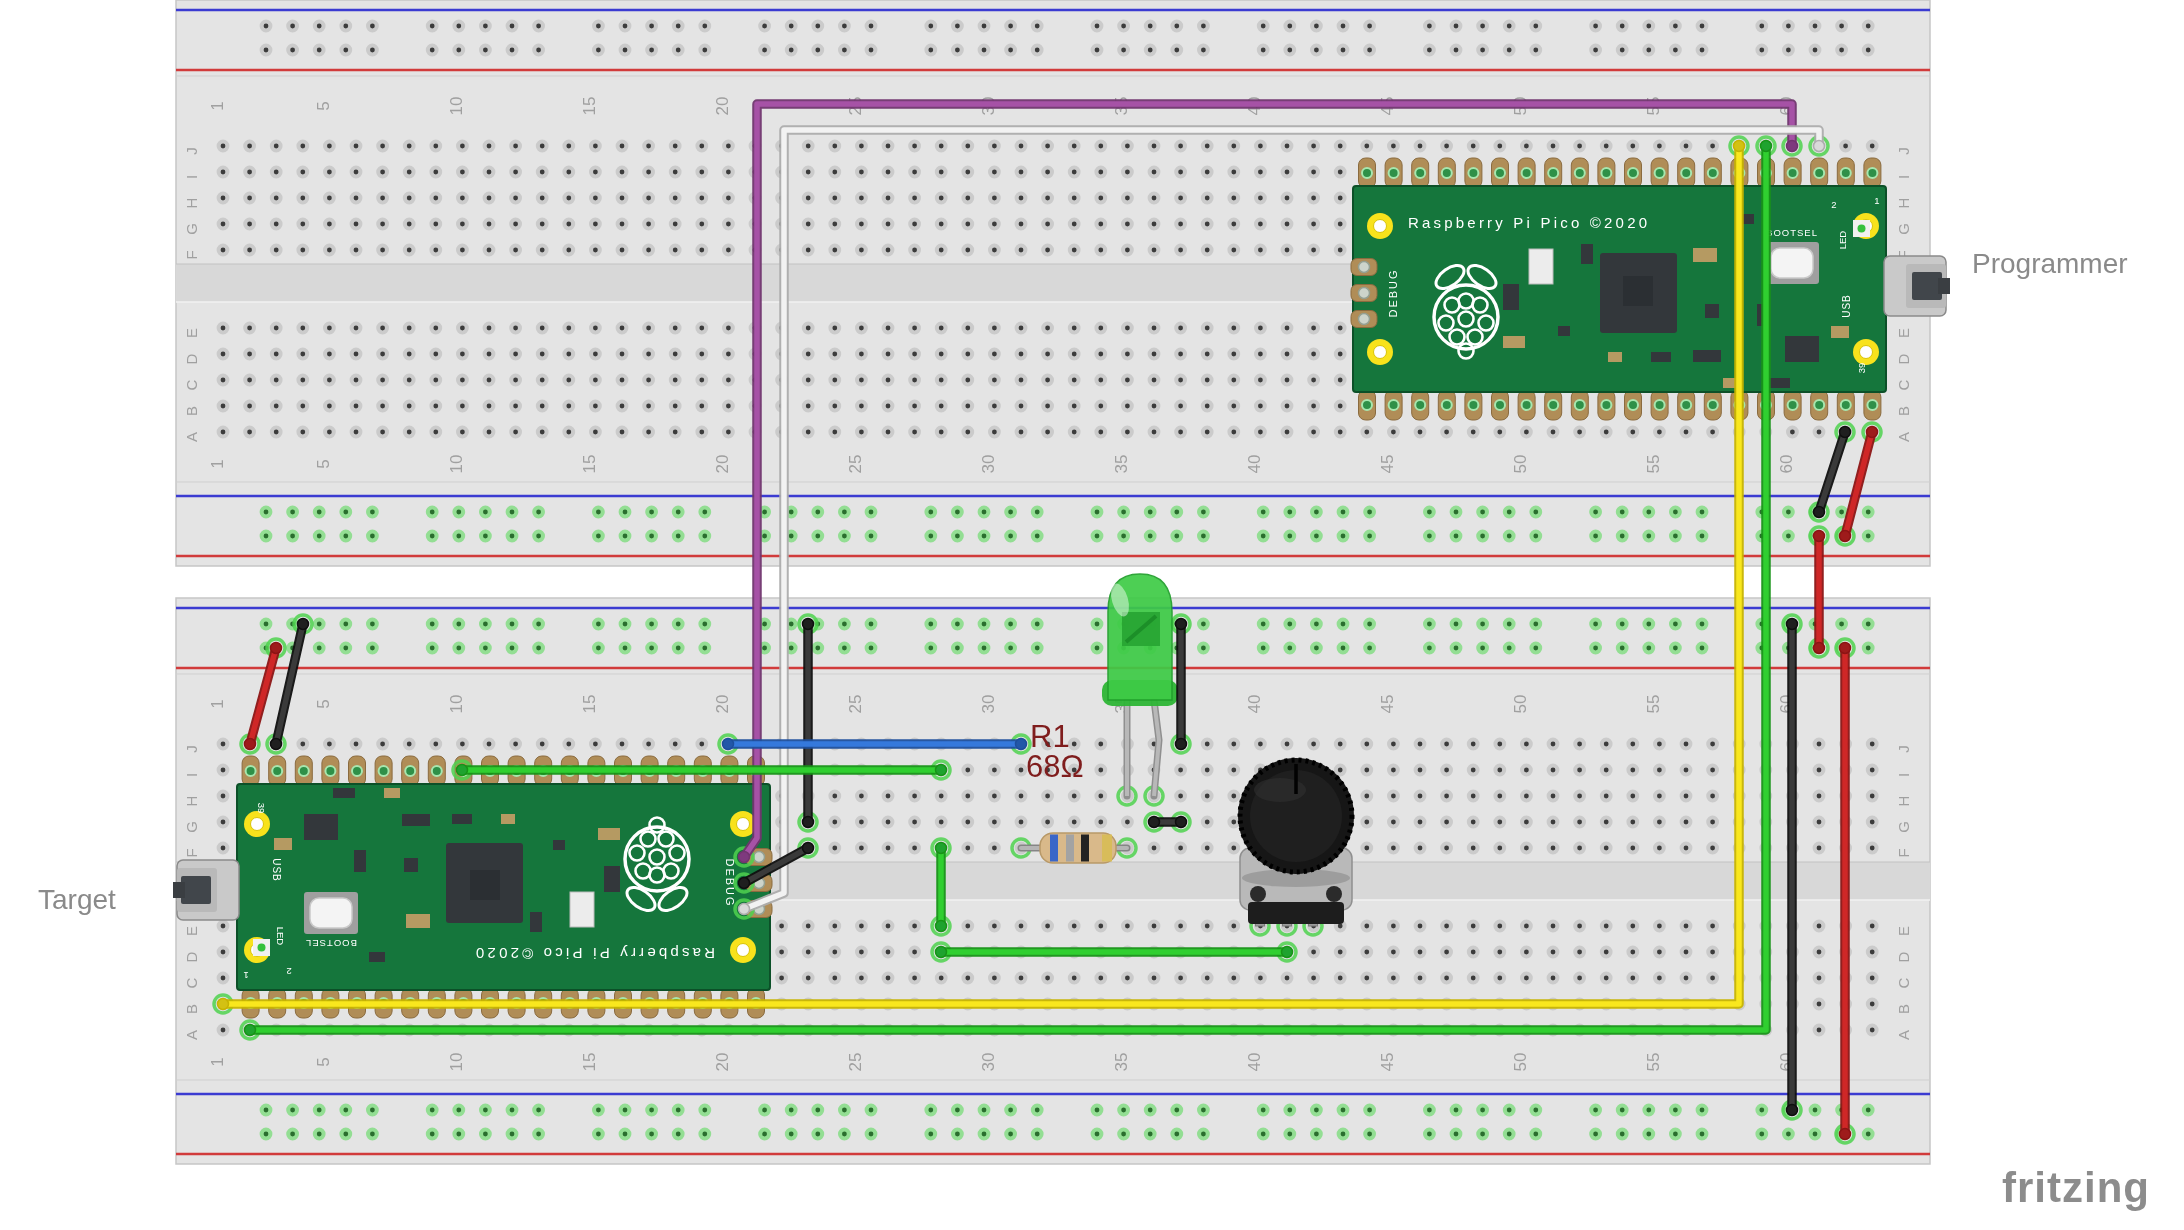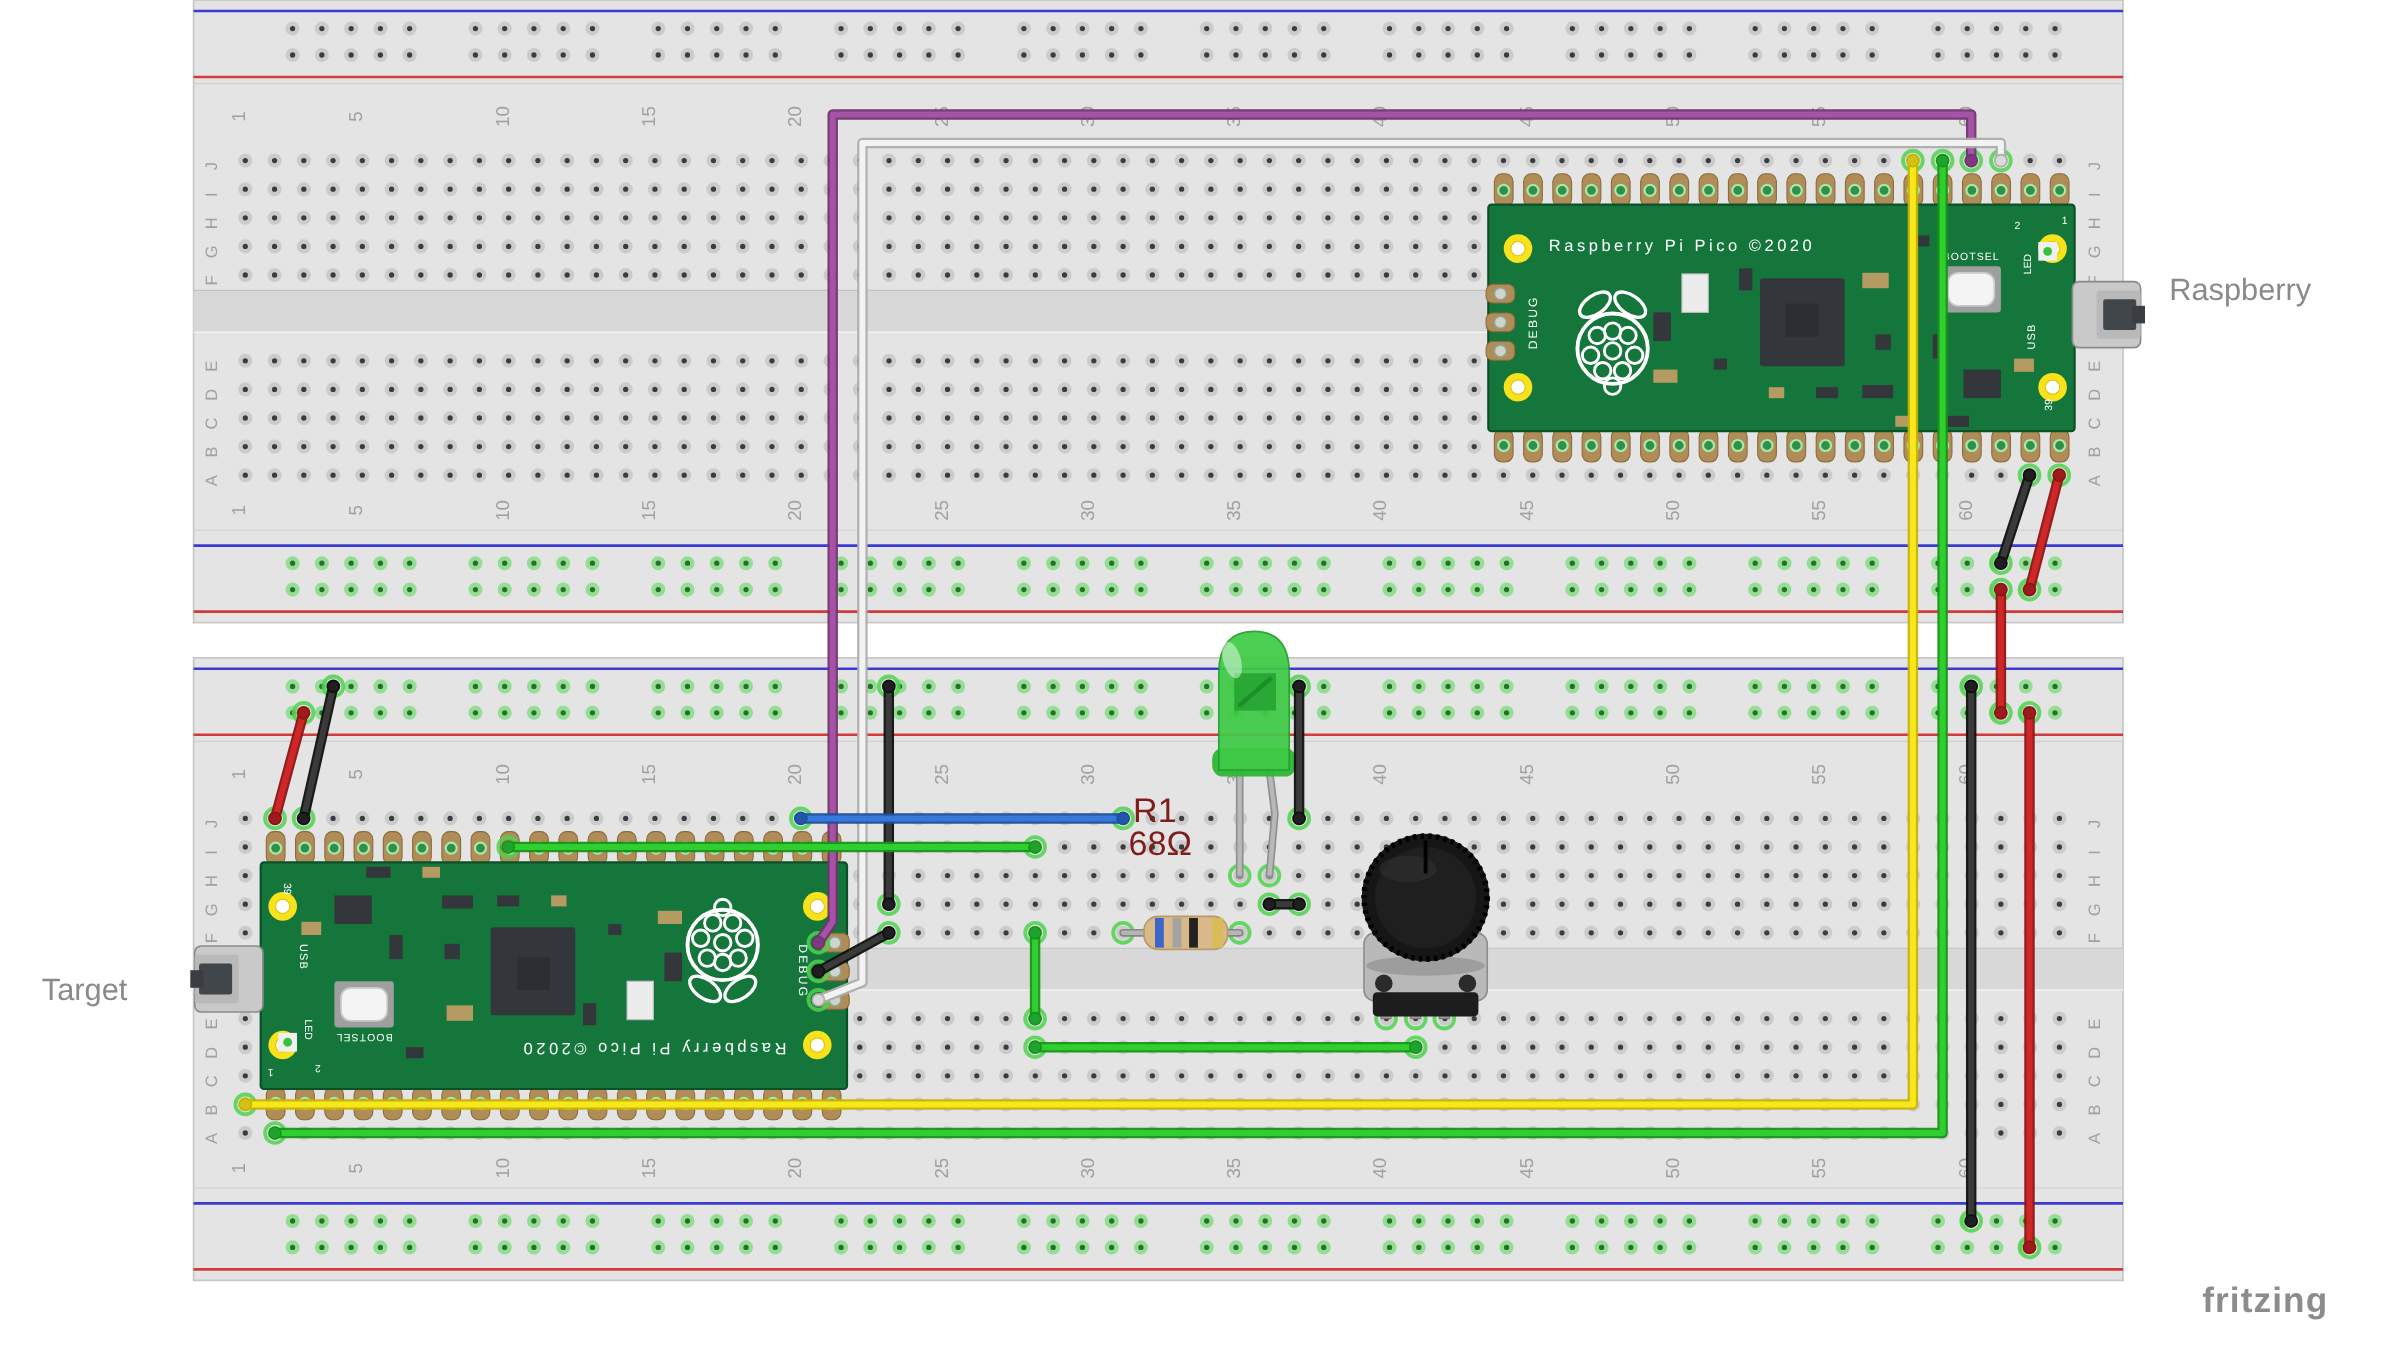--- a/index.html
+++ b/index.html
@@ -5,21 +5,21 @@
   html,body{margin:0;padding:0;background:#fff;}
   #stage{position:relative;width:2184px;height:1230px;background:#fff;overflow:hidden;
          font-family:"Liberation Sans", sans-serif;}
   #scene{position:absolute;left:0;top:0;}
   .note{position:absolute;color:#8a8a8a;font-size:28px;}
   .lbl-programmer{left:1972px;top:248px;}
   .lbl-target{left:38px;top:884px;}
   .partlabel{position:absolute;color:#7f1d1d;font-size:31px;line-height:30px;}
   .lbl-r1{left:1030px;top:722px;}
   .lbl-r1v{left:1026px;top:752px;text-align:center;}
-  .watermark{position:absolute;left:2002px;top:1164px;color:#8c8c8c;font-size:32px;
+  .watermark{position:absolute;left:2002px;top:1164px;color:#8c8c8c;font-size:42px;
              font-weight:bold;letter-spacing:1px;}
 </style>
 </head>
 <body>
 
 <div id="stage">
   <svg id="scene" width="2184" height="1230" viewBox="0 0 2184 1230">
       <g>
         <rect x="176" y="0" width="1754" height="566" fill="#e4e4e4" stroke="#c6c6c6" stroke-width="1.5"></rect>
         <rect x="176" y="264" width="1754" height="38" fill="#d8d8d8"></rect>
@@ -2276,18 +2276,18 @@
         <circle cx="1792" cy="624" r="5.5" fill="#1f1f1f" stroke="#0f0f0f" stroke-width="1.5"></circle>
         <circle cx="1792" cy="1110" r="5.5" fill="#1f1f1f" stroke="#0f0f0f" stroke-width="1.5"></circle>
       </g>
       <g>
         <polyline points="1845,648 1845,1134" fill="none" stroke="#8c1414" stroke-width="9.5" stroke-linecap="round" stroke-linejoin="round" opacity="0.95"></polyline>
         <polyline points="1845,648 1845,1134" fill="none" stroke="#cf2727" stroke-width="5.5" stroke-linecap="round" stroke-linejoin="round"></polyline>
         <circle cx="1845" cy="648" r="5.5" fill="#9e1b1b" stroke="#8c1414" stroke-width="1.5"></circle>
         <circle cx="1845" cy="1134" r="5.5" fill="#9e1b1b" stroke="#8c1414" stroke-width="1.5"></circle>
       </g>
     </svg>
-  <div class="note lbl-programmer">Raspberry</div>
+  <div class="note lbl-programmer">Programmer</div>
   <div class="note lbl-target">Target</div>
   <div class="partlabel lbl-r1">R1</div>
   <div class="partlabel lbl-r1v">68Ω</div>
   <div class="watermark">fritzing</div>
 </div>
 
 </body></html>

